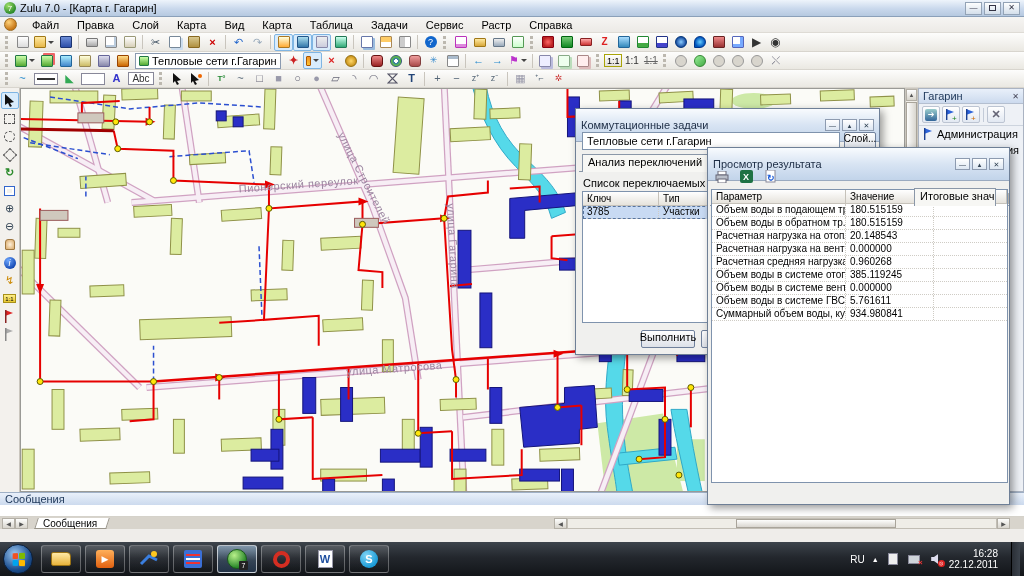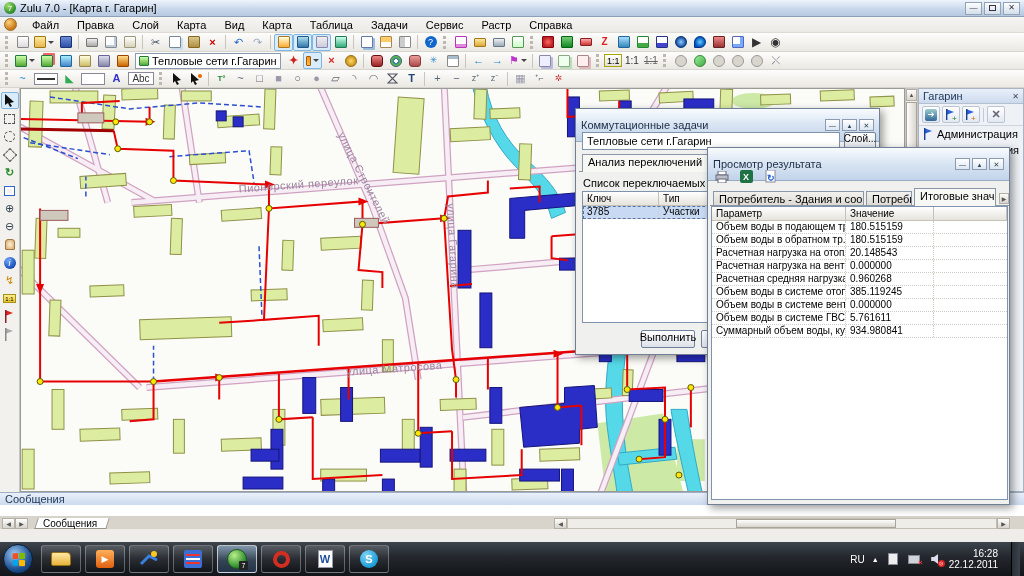--- a/index.html
+++ b/index.html
@@ -853,21 +853,21 @@
           </svg>
         </span>
     </div>
     <div class="tabs" style="position:absolute;left:2px;top:40px;width:299px">
       <span class="tab" style="max-width:160px">Потребитель - Здания и сооружения...</span>
       <span class="tab" style="max-width:46px">Потреби...</span>
       <span class="tab act">Итоговые значения</span>
       <span class="tsbtn" style="margin-left:1px;margin-bottom:2px">▶</span>
       <span class="tabline"></span>
     </div>
-    <div class="grid" style="position:absolute;left:3px;top:58px;width:297px;height:294px">
+    <div class="grid" style="position:absolute;left:3px;top:41px;width:297px;height:294px">
       <div class="ghead">
         <span class="gh" style="width:134px">Параметр</span>
         <span class="gh" style="width:88px">Значение</span>
         <span class="gh" style="flex:1"></span>
       </div>
       <div class="grow">
           <span class="gc" style="width:134px">Объем воды в подающем тр., куб.</span>
           <span class="gc" style="width:88px">180.515159</span>
           <span class="gc" style="flex:1;border-right:none"></span>
         </div>

